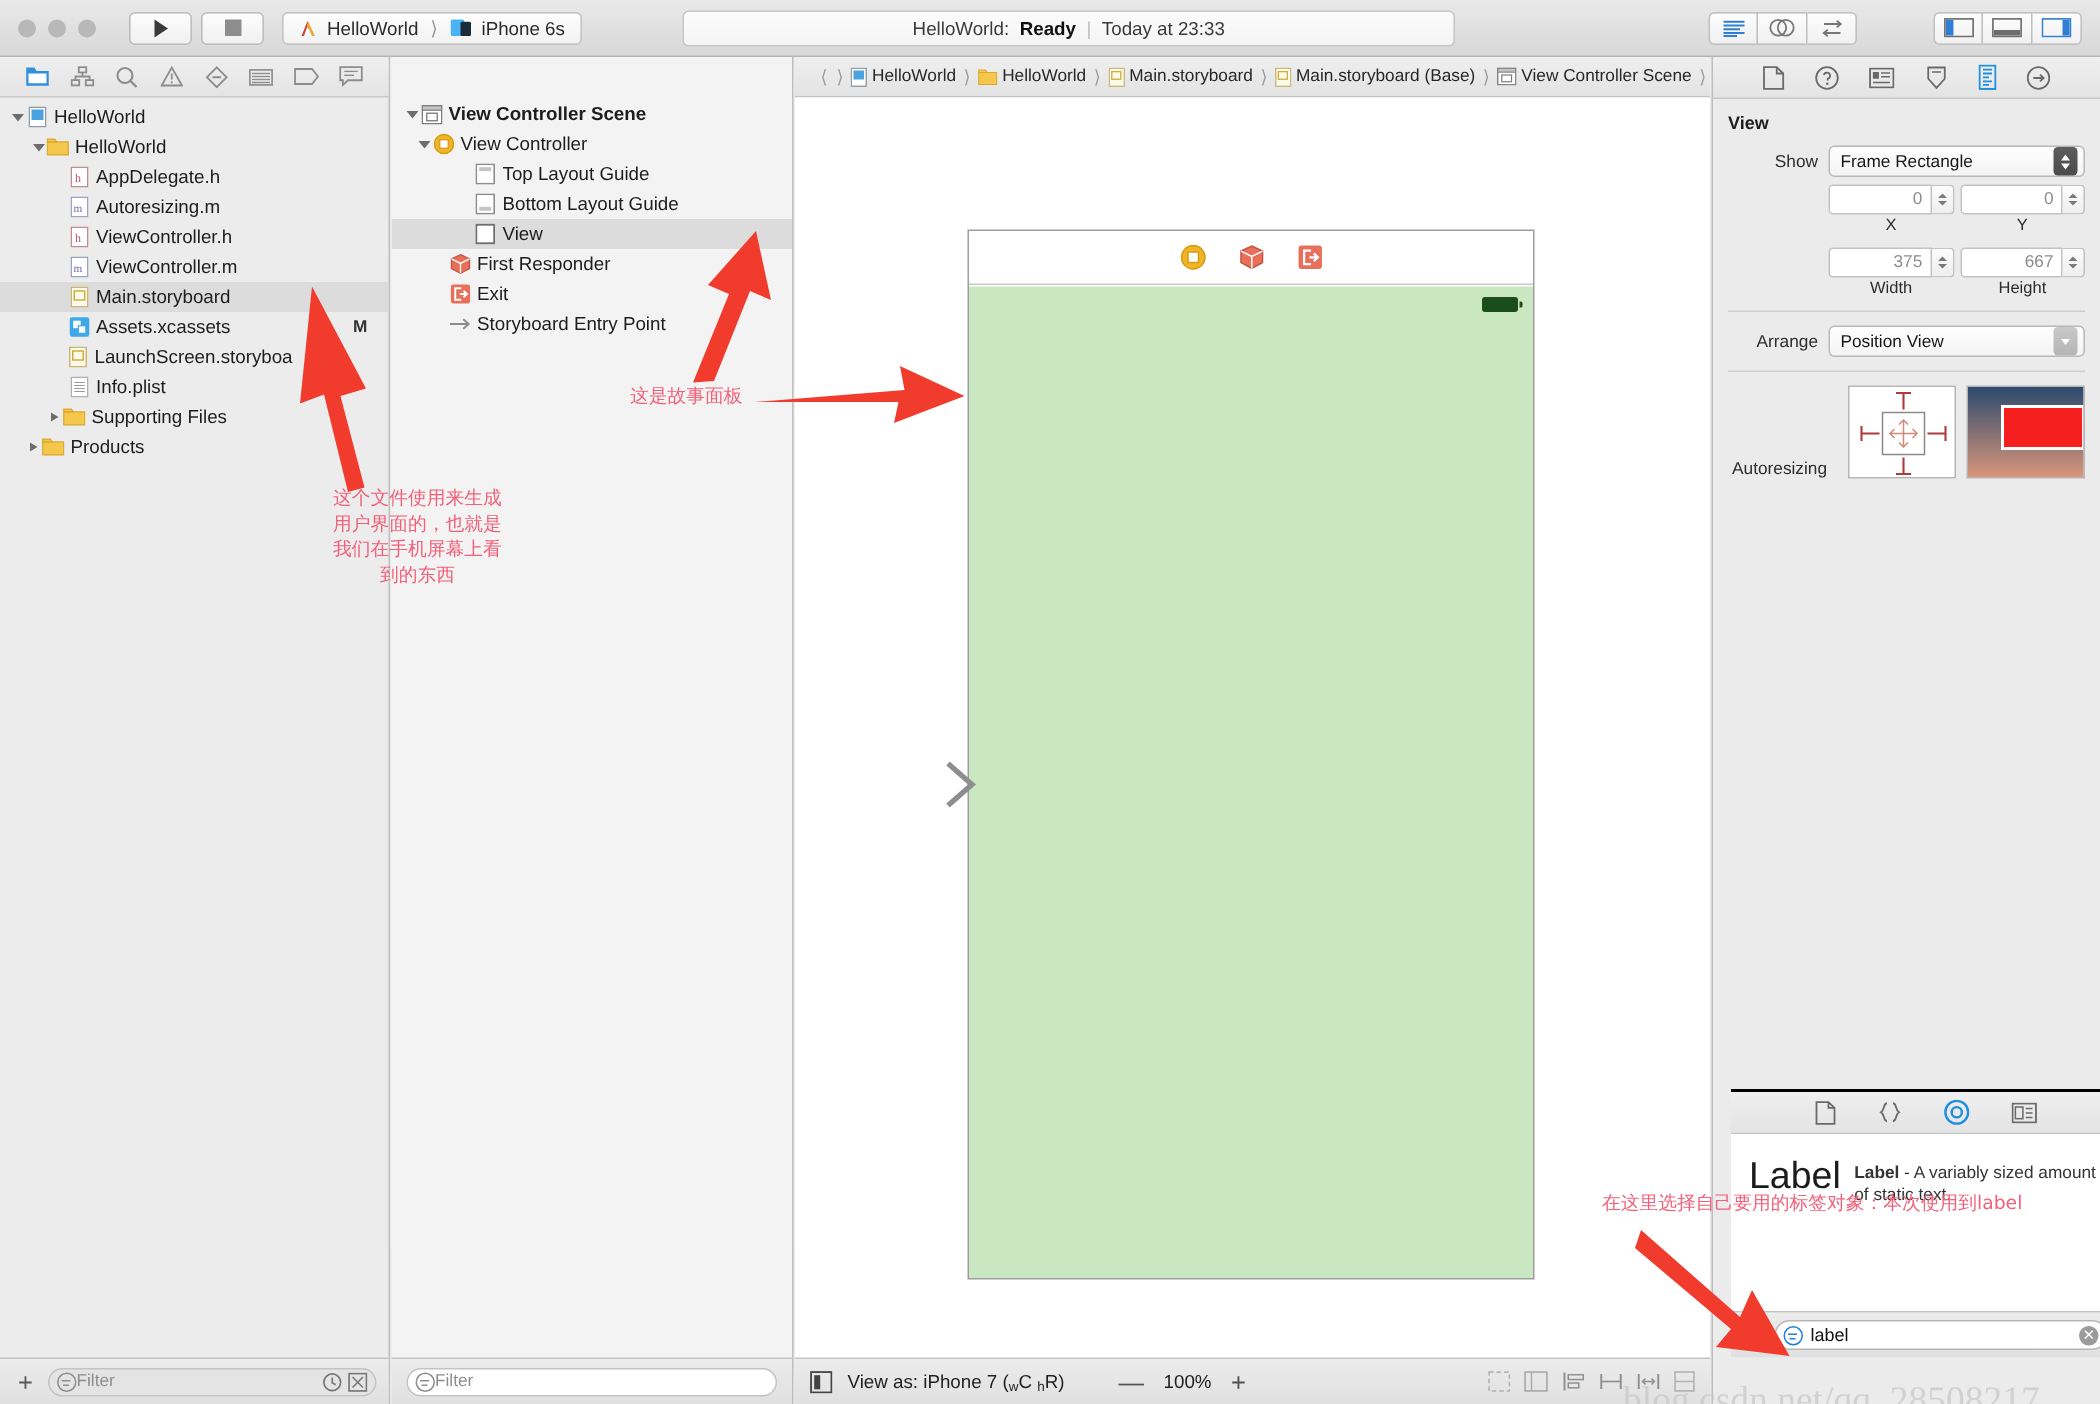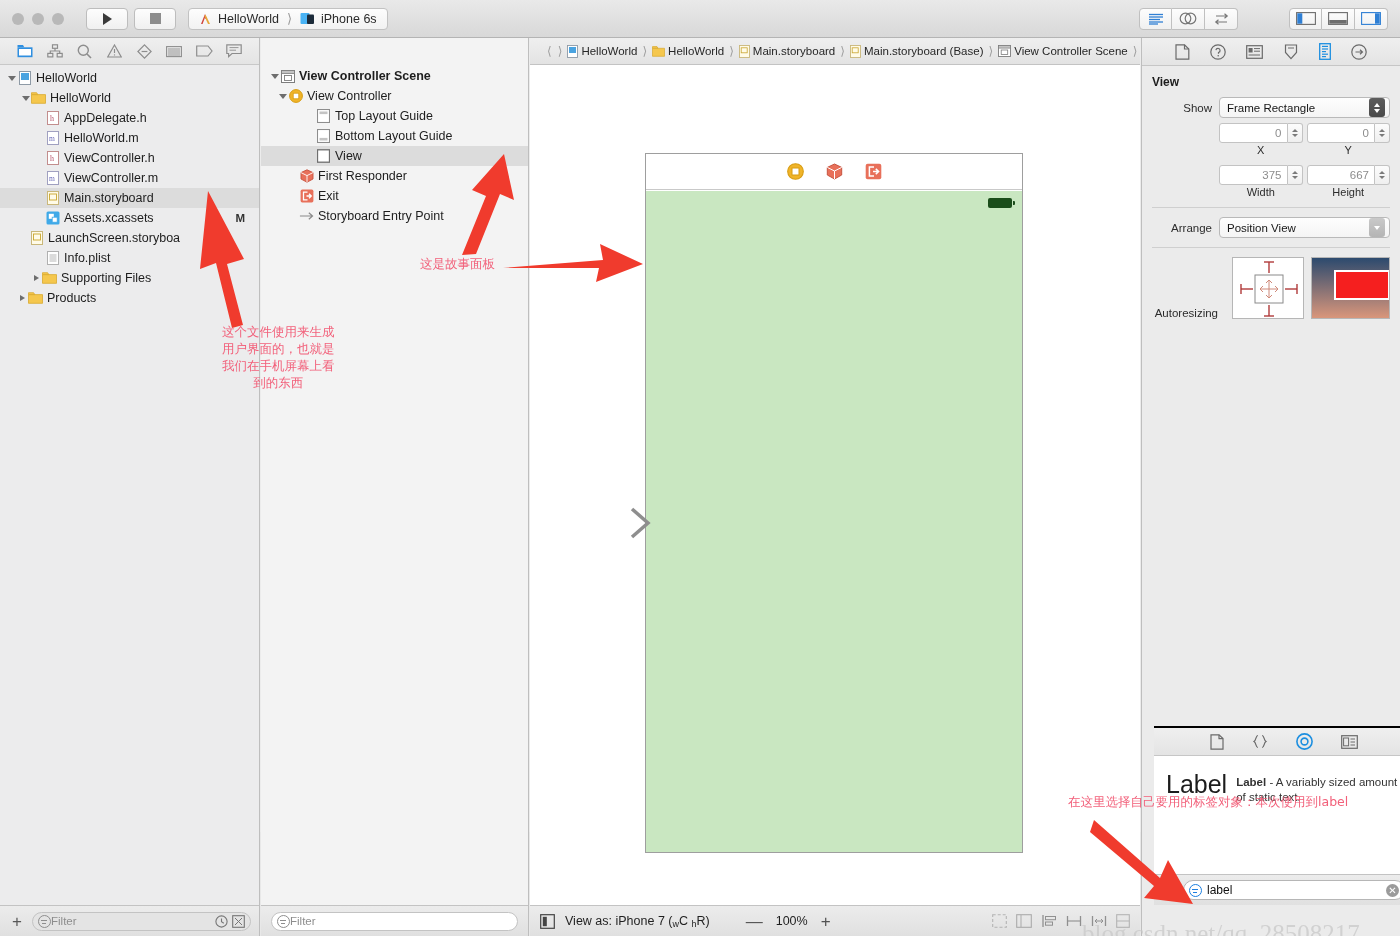--- a/index.html
+++ b/index.html
@@ -249,20 +249,26 @@
         <path d="M6.5 2.5 L11 12 L9 12 L5.6 4.5 Z" fill="#e8a93a"></path>
       </svg>
       <span class="lbl">HelloWorld</span>
       <span class="sep">⟩</span>
       <svg width="15" height="13" viewBox="0 0 15 13">
         <rect x="0.5" y="1" width="9" height="11" rx="1" fill="#49b3f5"></rect>
         <rect x="7" y="2.5" width="7" height="9.5" rx="1" fill="#1c2b3a"></rect>
       </svg>
       <span class="lbl">iPhone 6s</span>
     </div>
+    <div class="status">
+      <span>HelloWorld:</span>
+      <b>Ready</b>
+      <span class="vbar">|</span>
+      <span>Today at 23:33</span>
+    </div>
     <div class="tbgroup" style="right:162px;">
       <div class="tbg-btn">
         <svg width="16" height="12" viewBox="0 0 16 12">
           <g stroke="#2f7fd4" stroke-width="1.3">
               <line x1="1" y1="1.5" x2="15" y2="1.5"></line>
               <line x1="1" y1="4" x2="15" y2="4"></line>
               <line x1="1" y1="6.5" x2="12" y2="6.5"></line>
               <line x1="1" y1="9" x2="15" y2="9"></line>
               <line x1="1" y1="11" x2="10" y2="11"></line>
             </g>
@@ -406,21 +412,21 @@
           </div>
           <span>AppDelegate.h</span>
         </div>
         <div class="row" style="padding-left:45px">
           <div class="ficon">
             <svg width="12" height="14" viewBox="0 0 12 14">
                 <rect x="0.5" y="0.5" width="11" height="13" fill="#fff" stroke="#a0a0c0" stroke-width="1"></rect>
                 <text x="2" y="10" font-size="7.5" fill="#6b6bb8" font-family="serif">m</text>
               </svg>
           </div>
-          <span>HelloWorld.m</span>
+          <span>Autoresizing.m</span>
         </div>
         <div class="row" style="padding-left:45px">
           <div class="ficon">
             <svg width="12" height="14" viewBox="0 0 12 14">
                 <rect x="0.5" y="0.5" width="11" height="13" fill="#fff" stroke="#c28d8d" stroke-width="1"></rect>
                 <text x="3" y="10" font-size="8" fill="#b8536b" font-family="serif">h</text>
               </svg>
           </div>
           <span>ViewController.h</span>
         </div>
@@ -447,21 +453,21 @@
           <div class="ficon">
             <svg width="14" height="14" viewBox="0 0 14 14">
                 <rect x="0.5" y="0.5" width="13" height="13" rx="1.5" fill="#3fa9e8"></rect>
                 <rect x="2.8" y="2.8" width="5" height="5" fill="#fff"></rect>
                 <rect x="6.2" y="6.2" width="5" height="5" fill="#fff" stroke="#3fa9e8" stroke-width=".8"></rect>
               </svg>
           </div>
           <span>Assets.xcassets</span>
           <span class="badge-m">M</span>
         </div>
-        <div class="row" style="padding-left:29px">
+        <div class="row" style="padding-left:44px">
           <div class="ficon">
             <svg width="12" height="14" viewBox="0 0 12 14">
                 <rect x="0.5" y="0.5" width="11" height="13" fill="#fffbe8" stroke="#c9b77a" stroke-width="1"></rect>
                 <rect x="2.5" y="3" width="7" height="6" fill="none" stroke="#c9a52e" stroke-width=".9"></rect>
               </svg>
           </div>
           <span>LaunchScreen.storyboa</span>
         </div>
         <div class="row" style="padding-left:45px">
           <div class="ficon">

